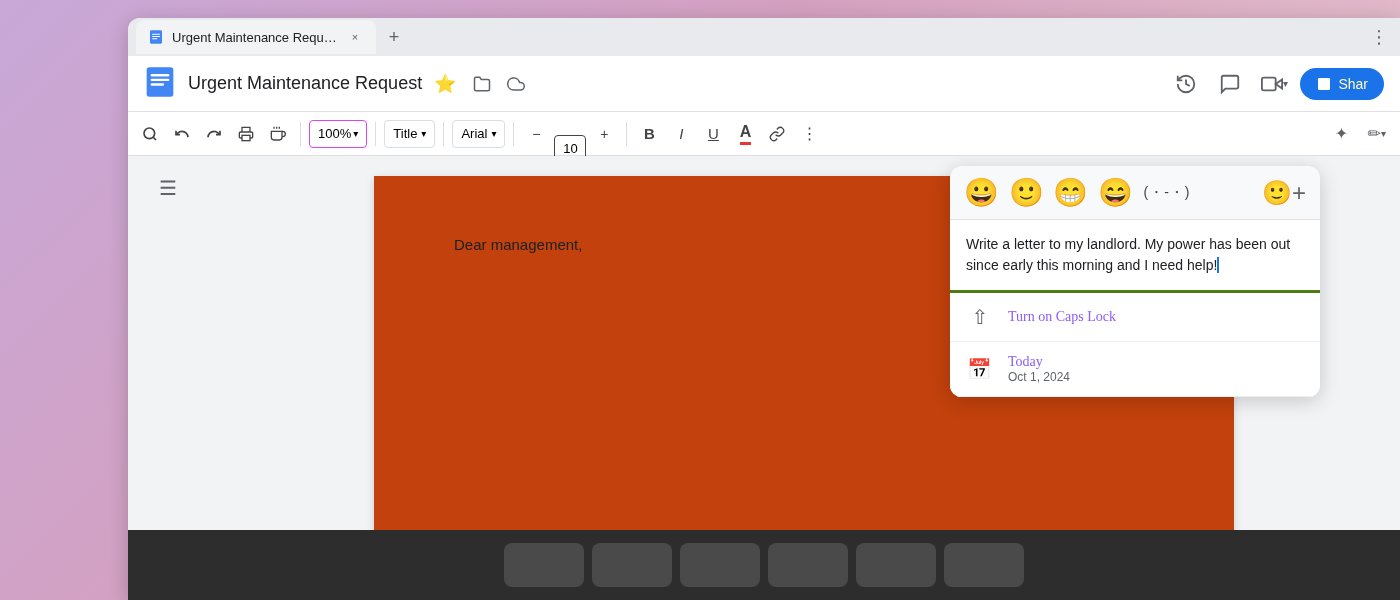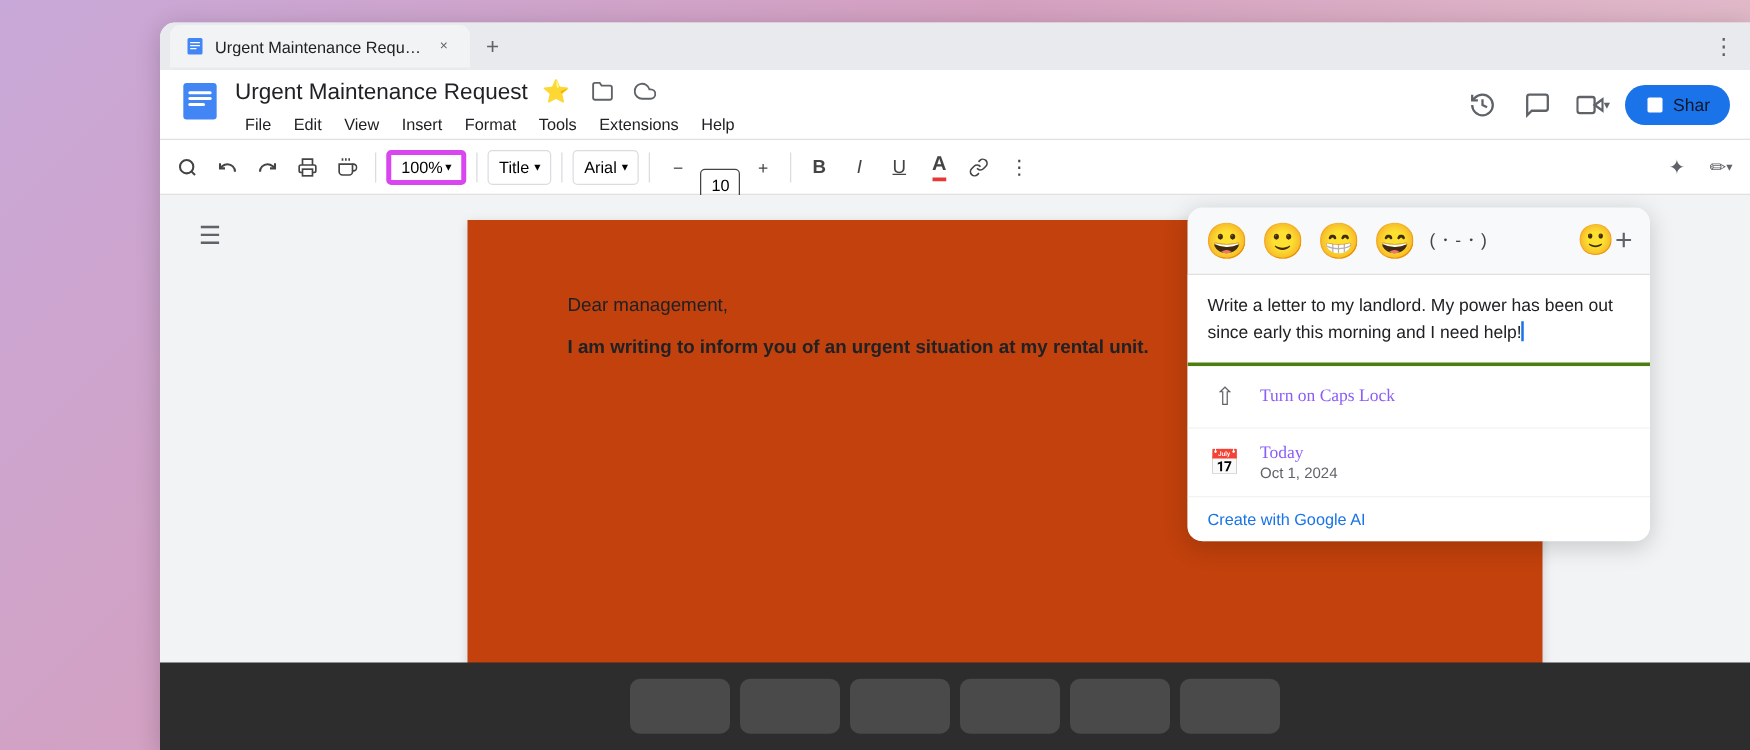--- a/index.html
+++ b/index.html
@@ -147,21 +147,21 @@
       border-radius: 50%;
       display: flex;
       align-items: center;
       justify-content: center;
       cursor: pointer;
       color: #5f6368;
       font-size: 20px;
     }
     .share-btn {
       background: #1a73e8;
-      color: #0f172a;
+      color: #fef9c3;
       border: none;
       border-radius: 20px;
       padding: 8px 16px;
       font-size: 14px;
       cursor: pointer;
       display: flex;
       align-items: center;
       gap: 6px;
       font-family: 'Google Sans', Arial, sans-serif;
     }
@@ -202,21 +202,21 @@
       background: #fff;
       padding: 2px 8px;
       font-size: 13px;
       cursor: pointer;
       height: 28px;
       display: flex;
       align-items: center;
       gap: 4px;
     }
     .zoom-display {
-      border: 4px solid #d946ef;
+      border: 1px solid #d946ef;
       border-radius: 4px;
       padding: 2px 8px;
       font-size: 13px;
       height: 28px;
       display: flex;
       align-items: center;
     }
     .font-size-box {
       border: 1px solid #444;
       border-radius: 4px;
@@ -438,30 +438,20 @@
           <svg width="18" height="18" viewBox="0 0 24 24" fill="none" stroke="#5f6368" stroke-width="2">
             <path d="M22 19a2 2 0 0 1-2 2H4a2 2 0 0 1-2-2V5a2 2 0 0 1 2-2h5l2 3h9a2 2 0 0 1 2 2z"></path>
           </svg>
         </button>
         <button class="header-icon-btn">
           <svg width="18" height="18" viewBox="0 0 24 24" fill="none" stroke="#5f6368" stroke-width="2">
             <path d="M18 10h-1.26A8 8 0 1 0 9 20h9a5 5 0 0 0 0-10z"></path>
           </svg>
         </button>
       </div>
-      <div class="menu-bar">
-        <div class="menu-item">File</div>
-        <div class="menu-item">Edit</div>
-        <div class="menu-item">View</div>
-        <div class="menu-item">Insert</div>
-        <div class="menu-item">Format</div>
-        <div class="menu-item">Tools</div>
-        <div class="menu-item">Extensions</div>
-        <div class="menu-item">Help</div>
-      </div>
     </div>
 
     <div class="header-right">
       <div class="header-icon-circle">
         <svg width="22" height="22" viewBox="0 0 24 24" fill="none" stroke="#5f6368" stroke-width="2">
           <path d="M3 12a9 9 0 1 0 9-9 9.75 9.75 0 0 0-6.74 2.74L3 8"></path>
           <path d="M3 3v5h5"></path>
           <path d="M12 7v5l4 2"></path>
         </svg>
       </div>
@@ -577,21 +567,20 @@
 
   <div class="content-area">
 
     <div class="sidebar">
       <div class="outline-icon">☰</div>
     </div>
 
     <div class="doc-wrapper">
       <div class="doc-page">
         <p class="doc-salutation">Dear management,</p>
-        <p class="doc-body">I am writing to inform you of an urgent situation at my rental unit.</p>
       </div>
     </div>
 
     <div class="emoji-panel">
 
       <div class="emoji-row">
         <span class="emoji-face">😀</span>
         <span class="emoji-face">🙂</span>
         <span class="emoji-face">😁</span>
         <span class="emoji-face">😄</span>
@@ -611,21 +600,20 @@
       </div>
 
       <div class="suggestion-item">
         <div class="suggestion-icon">📅</div>
         <div>
           <div class="suggestion-text">Today</div>
           <div class="suggestion-sub">Oct 1, 2024</div>
         </div>
       </div>
 
-      <div class="ai-create-link">Create with Google AI</div>
     </div>
 
   </div>
 
   <div class="keyboard-area">
     <div class="key"></div>
     <div class="key"></div>
     <div class="key"></div>
     <div class="key"></div>
     <div class="key"></div>

